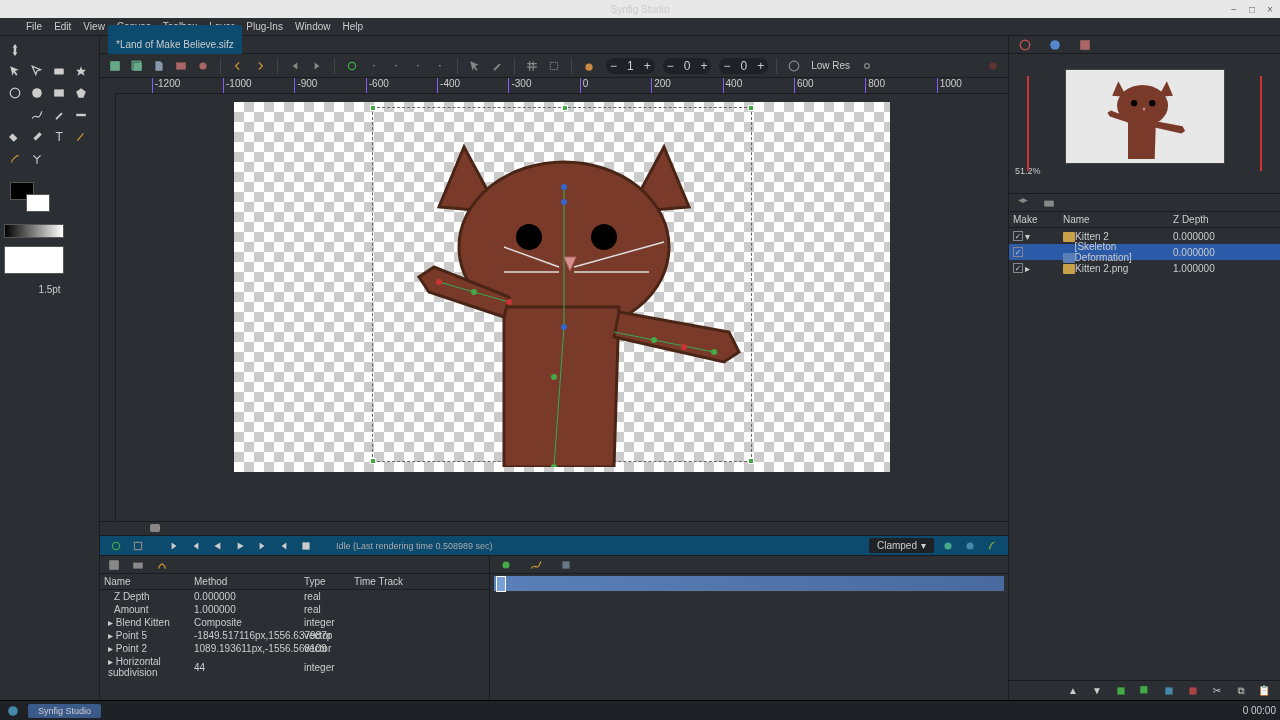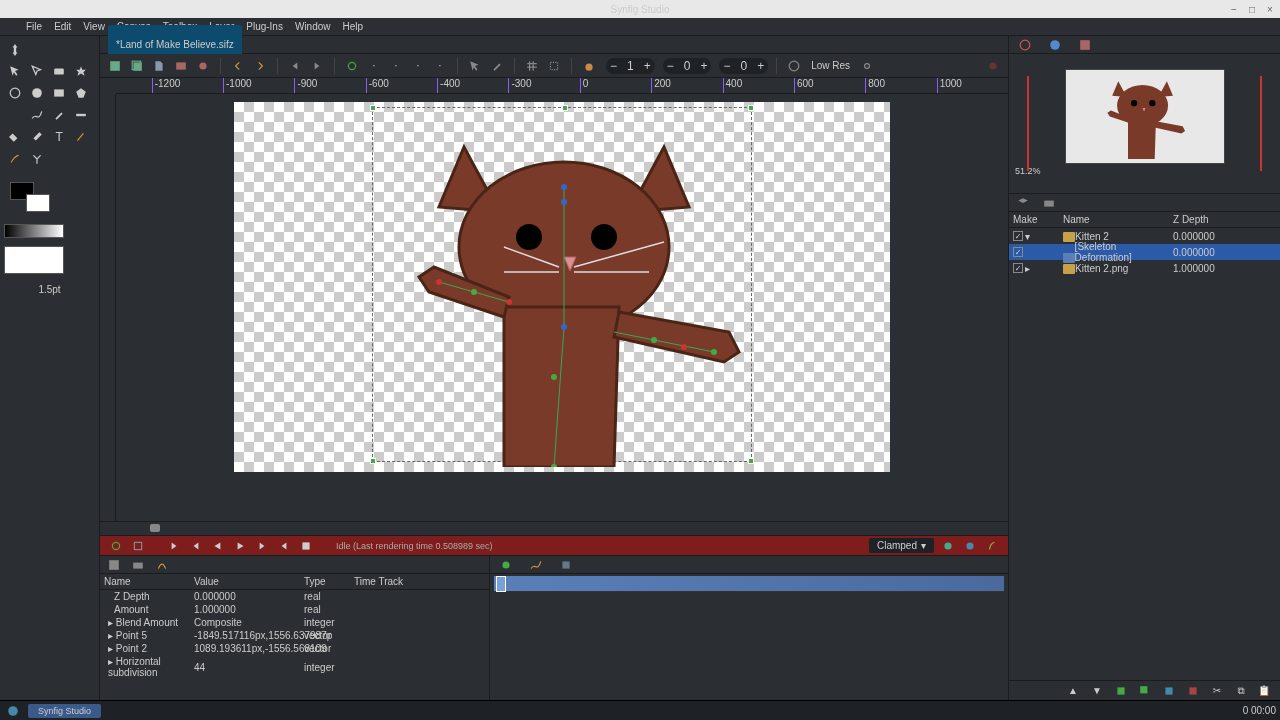--- a/index.html
+++ b/index.html
@@ -37,21 +37,21 @@
 .ruler-h .tick{position:absolute;top:0;height:16px;border-left:1px solid #8b5cf6;font-size:8px;padding-left:2px;color:#888}
 .canvas-area{flex:1;display:flex;min-height:0}
 .ruler-v{width:16px;background:#2b2f33;border-right:1px solid #1a1c1f}
 .canvas-wrap{flex:1;background:#2b2f33;position:relative;overflow:hidden;display:flex;align-items:flex-start;justify-content:center;padding-top:8px}
 .canvas{width:656px;height:370px;position:relative;background-image:linear-gradient(45deg,#ccc 25%,transparent 25%),linear-gradient(-45deg,#ccc 25%,transparent 25%),linear-gradient(45deg,transparent 75%,#ccc 75%),linear-gradient(-45deg,transparent 75%,#ccc 75%);background-size:20px 20px;background-position:0 0,0 10px,10px -10px,-10px 0;background-color:#fff}
 .boundbox{position:absolute;left:138px;top:5px;width:380px;height:355px;border:1px dashed #666}
 .handle{position:absolute;width:6px;height:6px;background:#4a4;border:1px solid #fff}
 .scroll-h{height:14px;background:#2b2f33;border-top:1px solid #1a1c1f;position:relative}
 .scroll-h .thumb{position:absolute;left:50px;top:2px;width:10px;height:8px;background:#888;border-radius:2px}
 
-.transport{height:20px;background:#7f1d1d;border-top:1px solid #1a1c1f;display:flex;align-items:center;padding:0 8px;gap:6px}
+.transport{height:20px;background:#0c4a6e;border-top:1px solid #1a1c1f;display:flex;align-items:center;padding:0 8px;gap:6px}
 .transport .tbtn{width:16px;height:16px}
 .status{font-size:9px;color:#aaa}
 .spacer{flex:1}
 .dropdown{background:#1e2226;padding:2px 8px;border-radius:2px;display:flex;align-items:center;gap:4px}
 
 .bottom{height:145px;display:flex;border-top:1px solid #1a1c1f}
 .params{width:390px;background:#2b2f33;border-right:1px solid #1a1c1f;display:flex;flex-direction:column}
 .panel-tabs{height:18px;display:flex;align-items:center;gap:8px;padding:0 6px;border-bottom:1px solid #1a1c1f}
 .ptab{width:16px;height:14px;display:flex;align-items:center;justify-content:center;cursor:pointer}
 .param-head{display:flex;padding:2px 4px;border-bottom:1px solid #1a1c1f;font-size:9px;color:#888}
@@ -531,36 +531,36 @@
               </svg>
             </div>
           <div class="ptab">
               <svg viewBox="0 0 10 10" width="12" height="12">
                 <path d="M2 8c2-5 4-5 6 0" stroke="#c93" fill="none"></path>
               </svg>
             </div>
         </div>
         <div class="param-head">
           <div>Name</div>
-          <div>Value</div>
+          <div>Method</div>
           <div>Type</div>
           <div>Time Track</div>
         </div>
         <div class="param-row">
             <div>Z Depth</div>
             <div>0.000000</div>
             <div>real</div>
           </div>
         <div class="param-row">
             <div>Amount</div>
             <div>1.000000</div>
             <div>real</div>
           </div>
         <div class="param-row">
-            <div style="padding-left:4px">▸ <span>Blend Amount</span></div>
+            <div style="padding-left:4px">▸ <span>Blend Kitten</span></div>
             <div>Composite</div>
             <div>integer</div>
           </div>
         <div class="param-row">
             <div style="padding-left:4px">▸ <span>Point 5</span></div>
             <div>-1849.517116px,1556.637987p</div>
             <div>vector</div>
           </div>
         <div class="param-row">
             <div style="padding-left:4px">▸ <span>Point 2</span></div>

